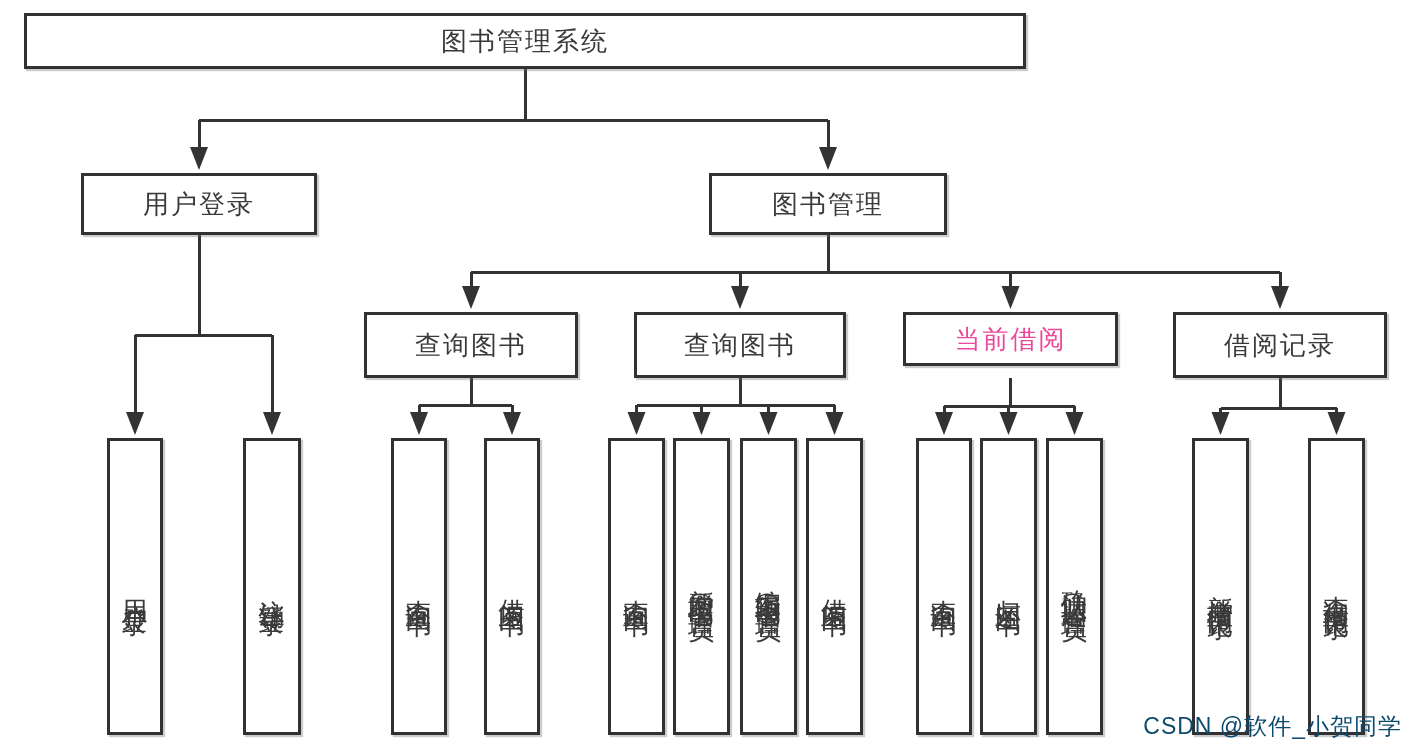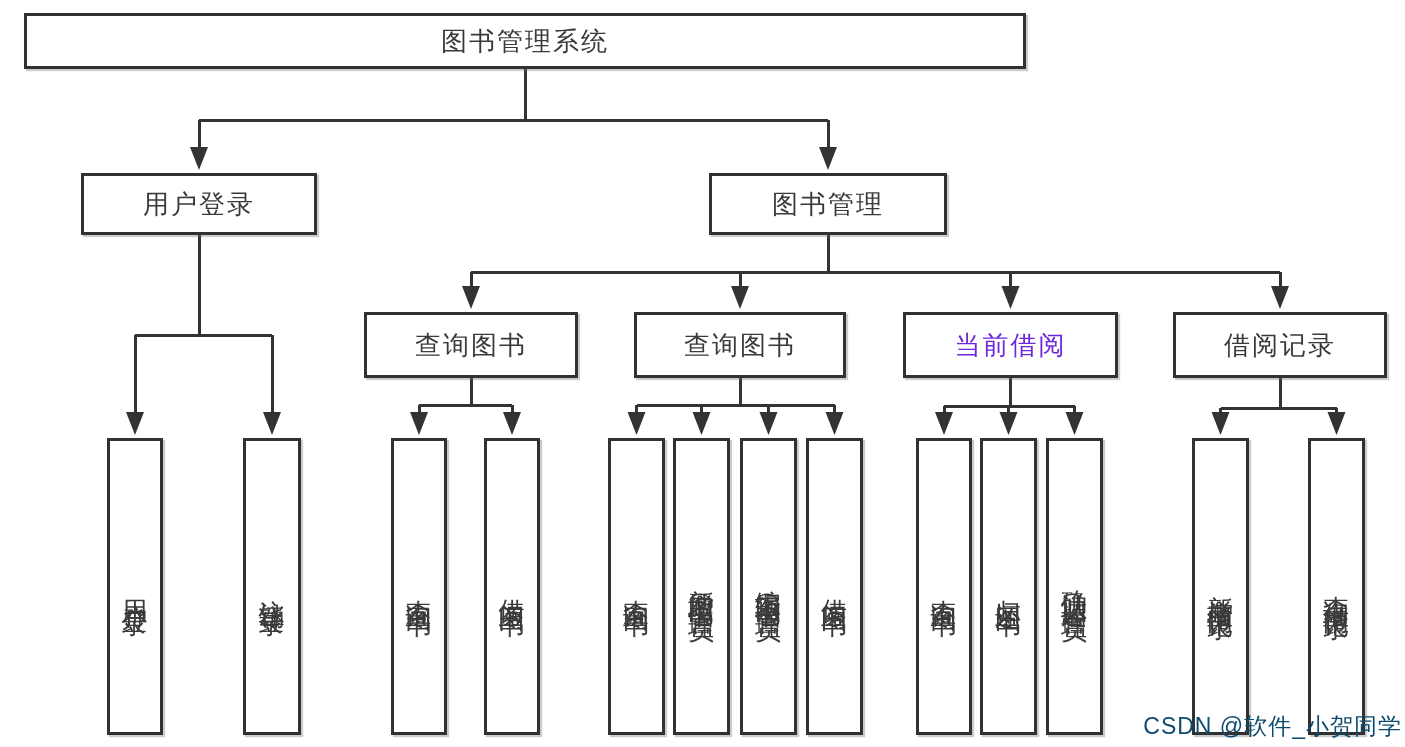--- a/index.html
+++ b/index.html
@@ -147,21 +147,21 @@
     </div>
     <div class="node vertical" style="left: 673px; top: 438px; width: 57px; height: 297px; border-color: rgb(49, 49, 49); color: rgb(58, 58, 58);">
       <span class="lbl">新增图书（管理员）</span>
     </div>
     <div class="node vertical" style="left: 740px; top: 438px; width: 57px; height: 297px; border-color: rgb(49, 49, 49); color: rgb(58, 58, 58);">
       <span class="lbl">编辑图书（管理员）</span>
     </div>
     <div class="node vertical" style="left: 806px; top: 438px; width: 57px; height: 297px; border-color: rgb(49, 49, 49); color: rgb(58, 58, 58);">
       <span class="lbl">借阅图书</span>
     </div>
-    <div class="node" style="left: 903px; top: 312px; width: 215px; height: 66px; border-color: rgb(49, 49, 49); color: #6d28d9;">
+    <div class="node" style="left: 903px; top: 312px; width: 215px; height: 54px; border-color: rgb(49, 49, 49); color: #ec4899;">
       <span class="lbl">当前借阅</span>
     </div>
     <div class="node vertical" style="left: 916px; top: 438px; width: 56px; height: 297px; border-color: rgb(49, 49, 49); color: rgb(58, 58, 58);">
       <span class="lbl">查询图书</span>
     </div>
     <div class="node vertical" style="left: 980px; top: 438px; width: 57px; height: 297px; border-color: rgb(49, 49, 49); color: rgb(58, 58, 58);">
       <span class="lbl">归还图书</span>
     </div>
     <div class="node vertical" style="left: 1046px; top: 438px; width: 57px; height: 297px; border-color: rgb(49, 49, 49); color: rgb(58, 58, 58);">
       <span class="lbl">确认归还（管理员）</span>

